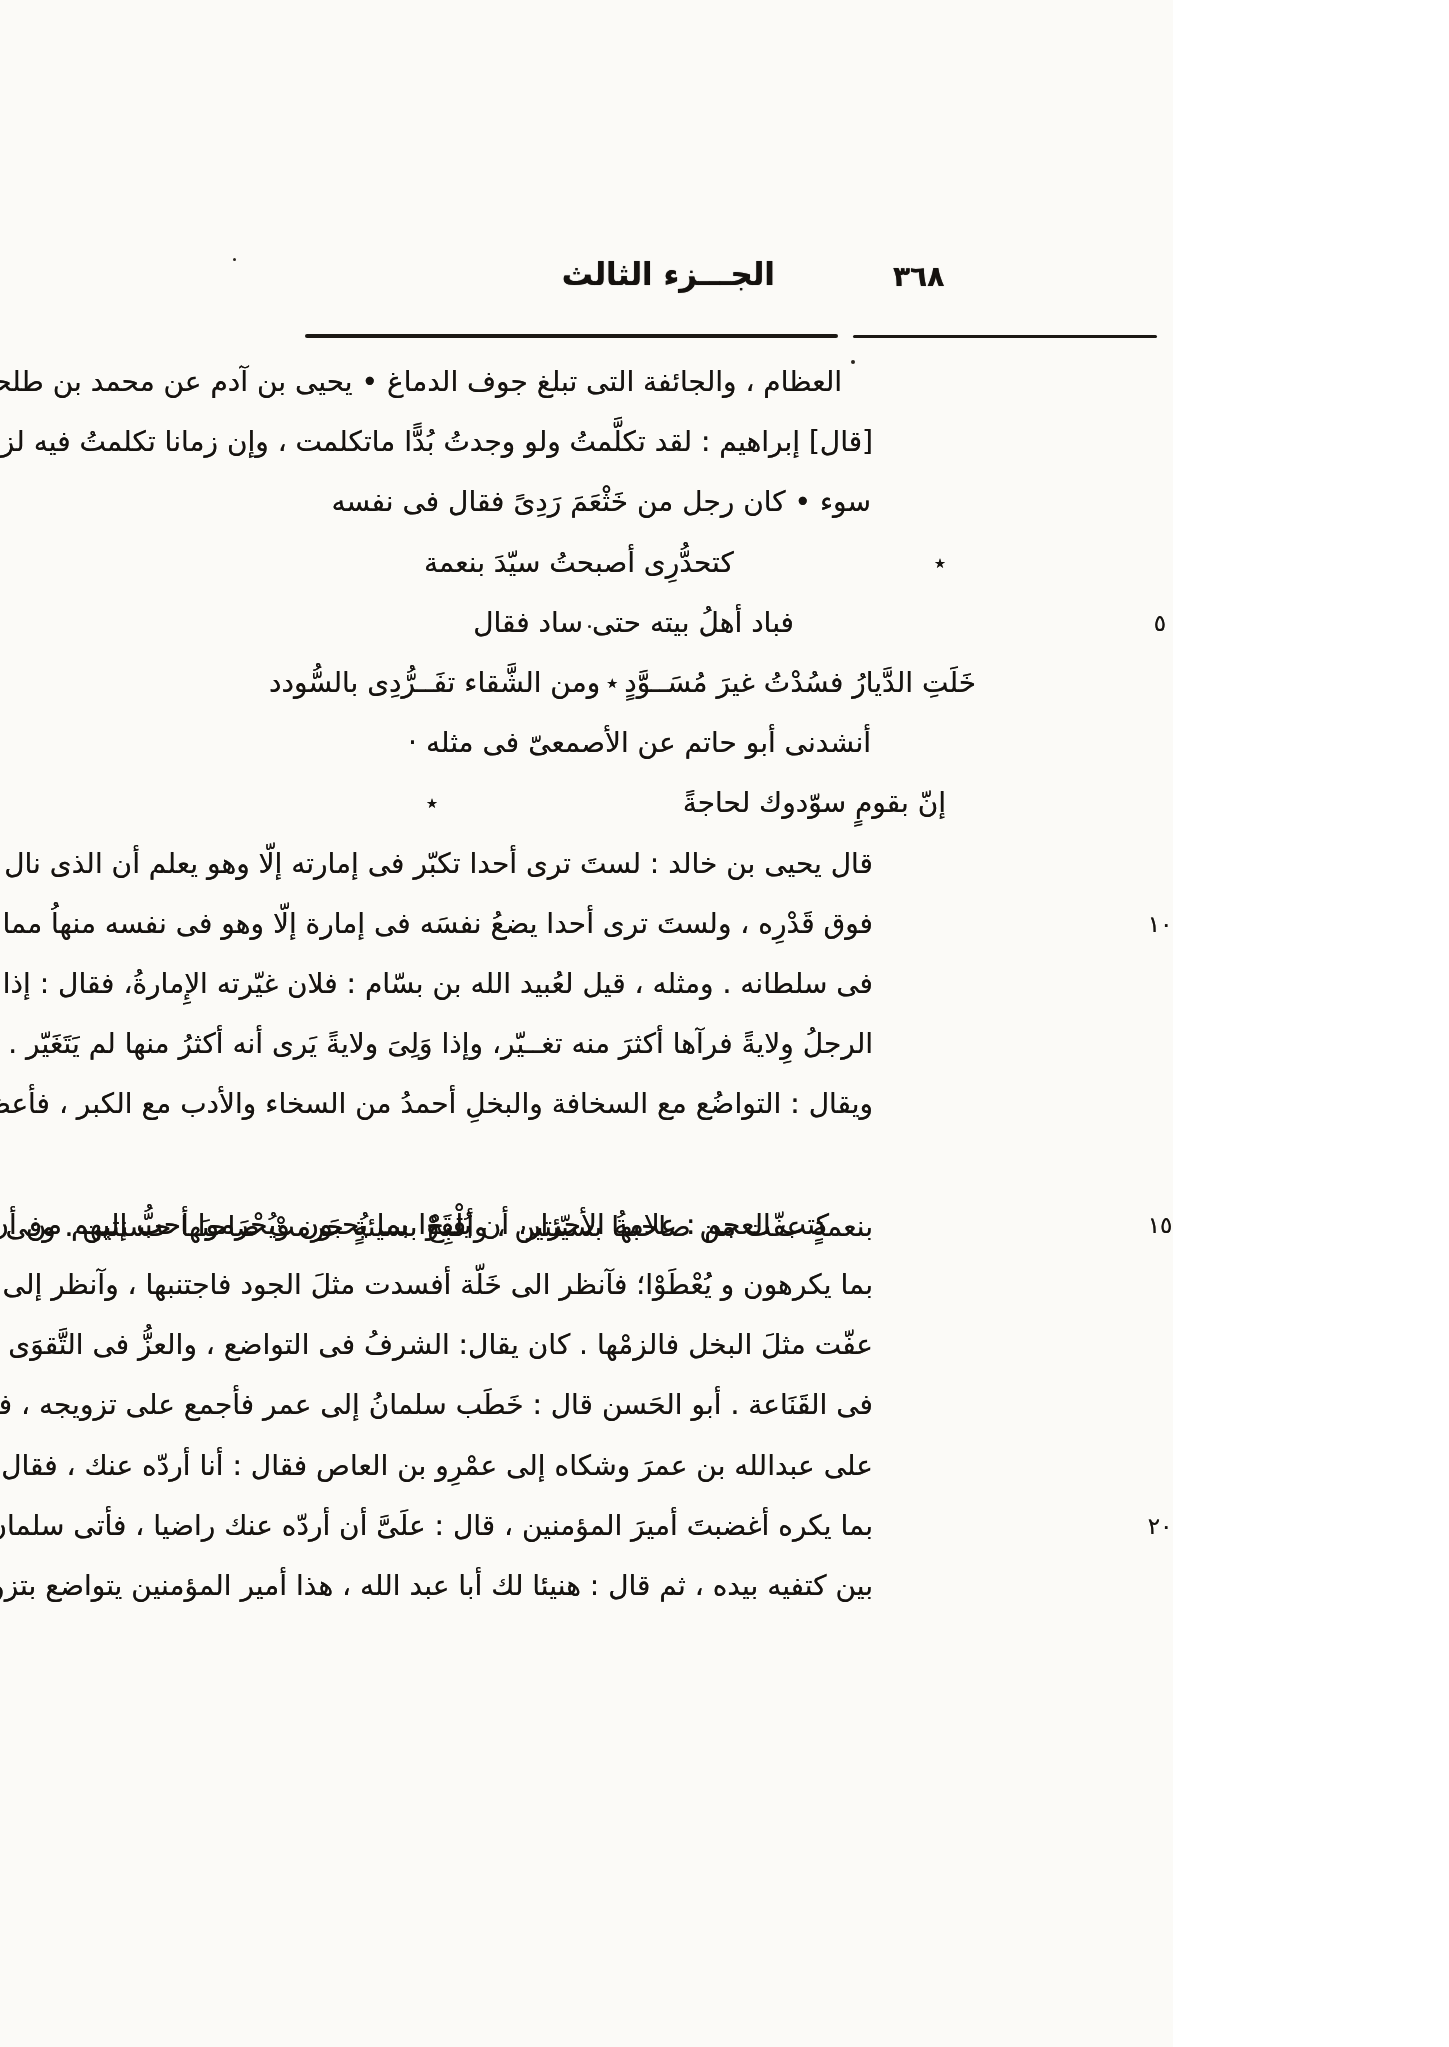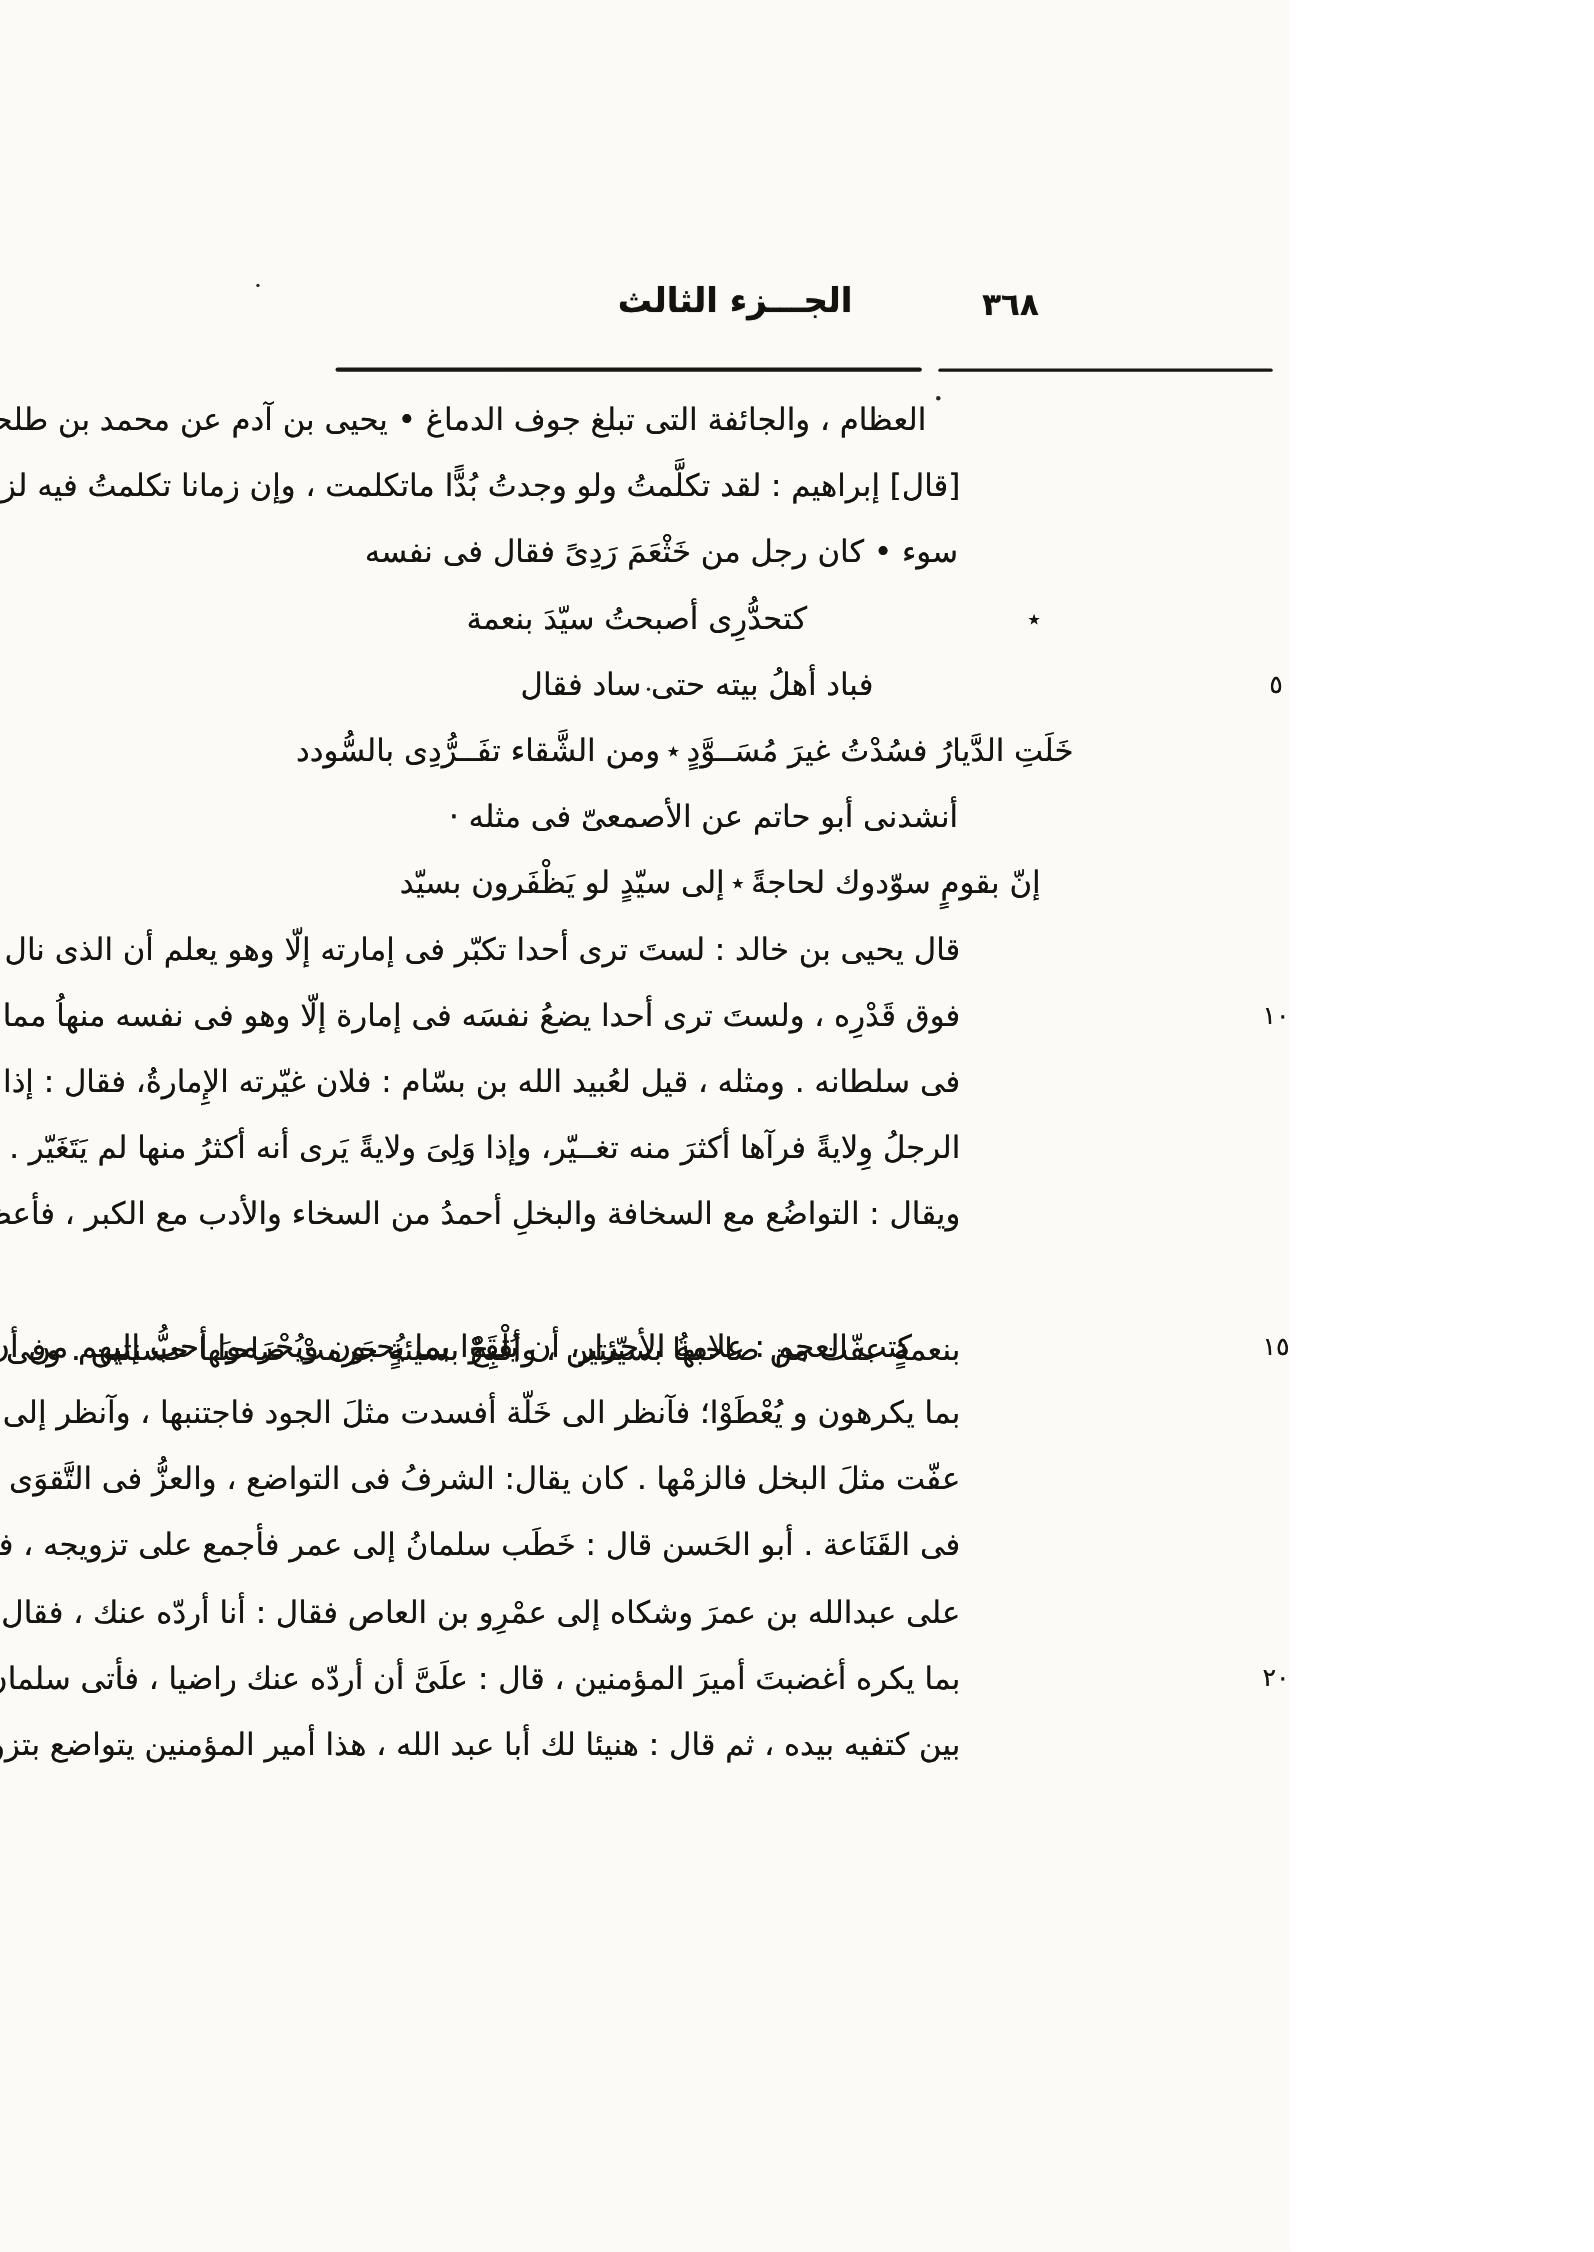--- a/index.html
+++ b/index.html
@@ -64,21 +64,20 @@
       <div class="margin-num" style="top: 607.8px;">٥</div>
       <div class="line verse" style="top: 661px; left: 428px; width: 548px;">
         <span>خَلَتِ الدَّيارُ فسُدْتُ غيرَ مُسَــوَّدٍ</span>
         <span class="star">٭</span>
         <span>ومن الشَّقاء تفَــرُّدِى بالسُّودد</span>
       </div>
       <div class="line" style="top: 721.2px; right: 302px;">أنشدنى أبو حاتم عن الأصمعىّ فى مثله ·</div>
       <div class="line verse" style="top: 781.4px; left: 420px; width: 526px;">
         <span>إنّ بقومٍ سوّدوك لحاجةً</span>
         <span class="star">٭</span>
-        <span>إلى سيّدٍ لو يَظْفَرون بسيّد</span>
       </div>
       <div class="line" style="top: 841.6px; right: 300px;">قال يحيى بن خالد : لستَ ترى أحدا تكبّر فى إمارته إلّا وهو يعلم أن الذى نال</div>
       <div class="line" style="top: 901.8px; right: 300px;">فوق قَدْرِه ، ولستَ ترى أحدا يضعُ نفسَه فى إمارة إلّا وهو فى نفسه منهاُ مما نال</div>
       <div class="margin-num" style="top: 908.8px;">١٠</div>
       <div class="line" style="top: 962px; right: 300px;">فى سلطانه . ومثله ، قيل لعُبيد الله بن بسّام : فلان غيّرته الإِمارةُ، فقال : إذا وَلِىَ</div>
       <div class="line" style="top: 1022.2px; right: 300px;">الرجلُ وِلايةً فرآها أكثرَ منه تغــيّر، وإذا وَلِىَ ولايةً يَرى أنه أكثرُ منها لم يَتَغَيّر .</div>
       <div class="line" style="top: 1082.4px; right: 300px;">ويقال : التواضُع مع السخافة والبخلِ أحمدُ من السخاء والأدب مع الكبر ، فأعظِمْ</div>
       <div class="line" style="top: 1205px; right: 300px;">بنعمةٍ عفّت من صاحبها بسيّئتين ، وأقبِحْ بسيئةٍ حَرمتْ صاحبَها حسنتين . وفى بعض</div>
       <div class="line" style="top: 1202.8px; right: 344px;">كتب العجم : علامةُ الأحرار، أن يُلْقَوْا بما يُحبون ويُحْرَموا أحبُّ إليهم من أن يُلْقَوْا</div>
       <div class="margin-num" style="top: 1209.8px;">١٥</div>

